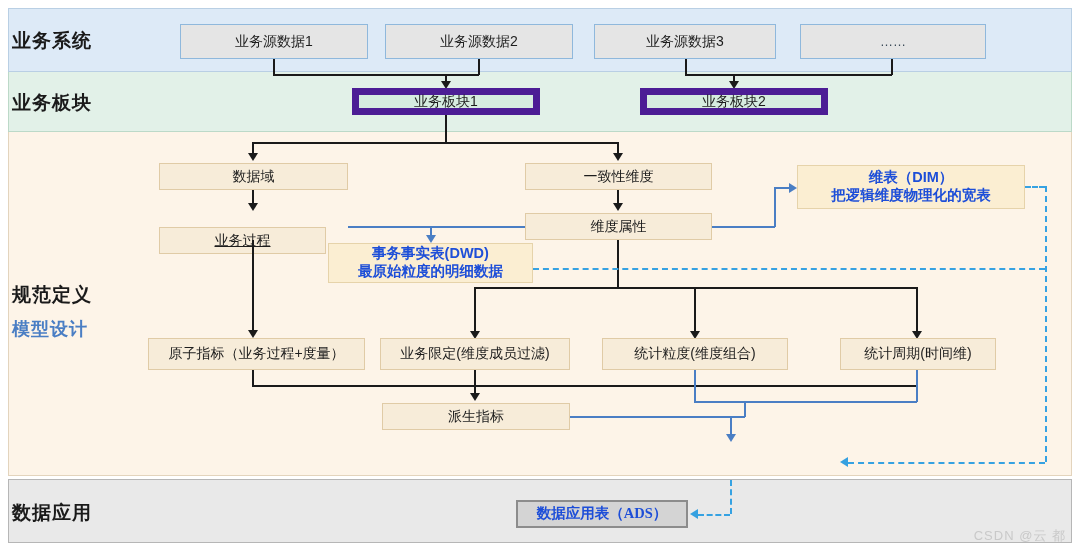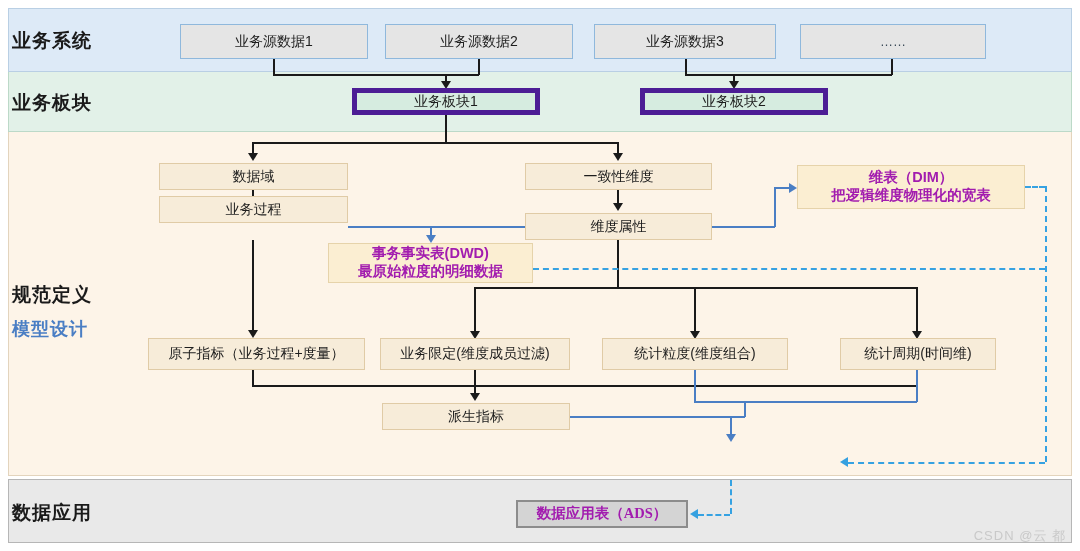--- a/index.html
+++ b/index.html
@@ -26,25 +26,25 @@
 
   
   .node{
     position:absolute;box-sizing:border-box;
     display:flex;align-items:center;justify-content:center;
     text-align:center;line-height:1.22;
     font-size:14px;color:#1d1d1d;
     white-space:nowrap;
   }
   .node.blue{background:#e5e5e5;border:1px solid #8fb8dc;}
-  .node.green{background:#d6ece0;border:5px solid #4c1d95;}
+  .node.green{background:#d6ece0;border:7px solid #4c1d95;}
   .node.cream{background:#f7ecd9;border:1px solid #e0cba6;}
   .node.creamhl{background:#fbeed2;border:1px solid #e6d3aa;}
   .node.grey{background:#d4d4d4;border:2px solid #8c8c8c;font-family:Liberation Serif, serif;}
-  .node.emph{font-weight:700;color:#a21caf;font-size:14.5px;}
+  .node.emph{font-weight:700;color:#1d4ed8;font-size:14.5px;}
   .node.emph2{font-weight:700;color:#3f72c4;font-size:15.5px;}
   .node.two-line{white-space:normal;flex-direction:column;}
 
   
   .ln{position:absolute;background:#1a1a1a;}
   .ln.h{height:1.6px;}
   .ln.v{width:1.6px;}
   .ln.blue{background:#4a7ec4;}
   .arrow{position:absolute;width:0;height:0;}
   .arrow.down{border-left:5px solid transparent;border-right:5px solid transparent;border-top:8px solid #1a1a1a;}
@@ -111,21 +111,21 @@
   <div class="arrow down" style="left:613px;top:153px;"></div>
 
   <div class="node cream" style="left:159px;top:163px;width:189px;height:27px;">数据域</div>
   <div class="node cream" style="left:525px;top:163px;width:187px;height:27px;">一致性维度</div>
 
   <div class="ln v" style="left:252px;top:190px;height:15px;"></div>
   <div class="arrow down" style="left:248px;top:203px;"></div>
   <div class="ln v" style="left:617px;top:190px;height:15px;"></div>
   <div class="arrow down" style="left:613px;top:203px;"></div>
 
-  <div class="node cream" style="left:159px;top:196px;width:189px;height:27px;">业务过程</div>
+  <div class="node cream" style="left:159px;top:227px;width:167px;height:27px;text-decoration:underline;">业务过程</div>
   <div class="node cream" style="left:525px;top:213px;width:187px;height:27px;">维度属性</div>
 
   <div class="ln h blue" style="left:348px;top:226px;width:177px;"></div>
   <div class="ln v blue" style="left:430px;top:226px;height:12px;"></div>
   <div class="arrow down blue" style="left:426px;top:235px;"></div>
 
   <div class="ln h blue" style="left:712px;top:226px;width:63px;"></div>
   <div class="ln v blue" style="left:774px;top:188px;height:39px;"></div>
   <div class="ln h blue" style="left:774px;top:187px;width:17px;"></div>
   <div class="arrow right blue" style="left:789px;top:183px;"></div>

